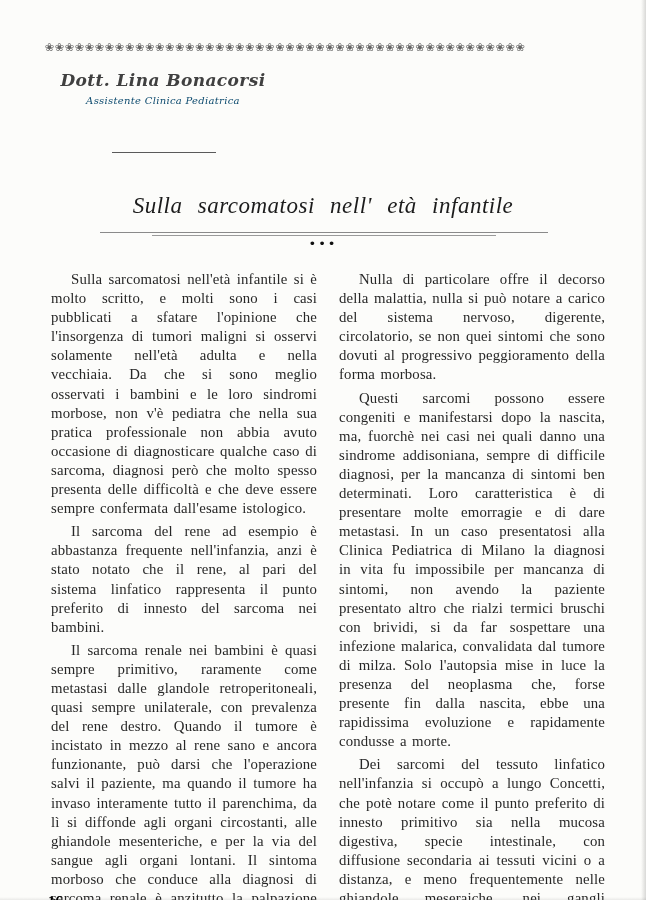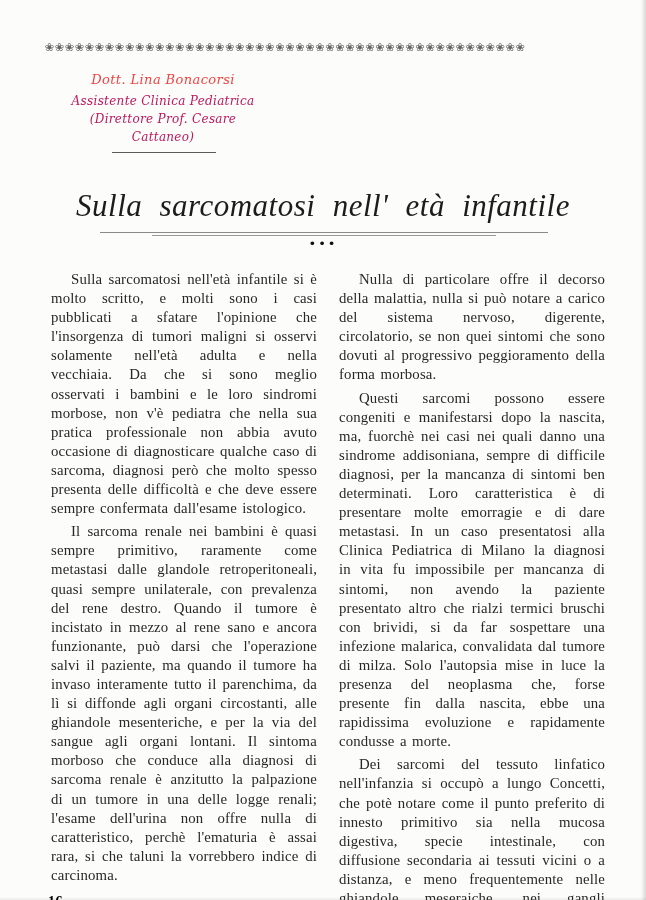--- a/index.html
+++ b/index.html
@@ -26,35 +26,35 @@
     letter-spacing:0.8px;white-space:nowrap;overflow:hidden;
     opacity:0.85;
   }
   .author-block{
     position:absolute;left:58px;top:68px;width:210px;
     text-align:center;
     font-family:"DejaVu Serif", serif;
     font-style:italic;
   }
   .author-name{
-    font-size:13px;line-height:24px;font-weight:normal;letter-spacing:0.4px;
-    color:#ef4444;
+    font-size:17px;line-height:24px;font-weight:bold;letter-spacing:0.4px;
+    color:#404040;
   }
   .author-line{
-    font-size:12px;line-height:18px;color:#be185d;letter-spacing:0.3px;
+    font-size:10px;line-height:18px;color:#0c4a6e;letter-spacing:0.3px;
   }
   .author-rule{
     position:absolute;left:112px;top:152px;width:104px;height:1px;background:#5a5a5a;
   }
   .article-title{
     position:absolute;left:0;top:188px;width:646px;
     text-align:center;
     font-family:"Liberation Serif", serif;
     font-style:italic;
-    font-size:31px;line-height:36px;
+    font-size:23px;line-height:36px;
     letter-spacing:0.5px;word-spacing:9px;
     color:#1c1c1c;
   }
   .title-rule-1{position:absolute;left:100px;top:232px;width:448px;height:1px;background:#8a8a8a;}
   .title-rule-2{position:absolute;left:152px;top:235px;width:344px;height:1px;background:#9a9a9a;}
   .title-dots{
     position:absolute;left:0;top:237px;width:646px;text-align:center;
     font-size:13px;line-height:13px;letter-spacing:2px;color:#111;
     font-family:"DejaVu Sans", sans-serif;
   }
@@ -76,32 +76,32 @@
   }
 </style>
 </head>
 <body>
 
 <div class="ornament-border">❀❀❀❀❀❀❀❀❀❀❀❀❀❀❀❀❀❀❀❀❀❀❀❀❀❀❀❀❀❀❀❀❀❀❀❀❀❀❀❀❀❀❀❀❀❀❀❀</div>
 
 <div class="author-block">
   <div class="author-name">Dott. Lina Bonacorsi</div>
   <div class="author-line">Assistente Clinica Pediatrica</div>
-  <div class="author-line">(Direttore Prof. Cesare Cattaneo)</div>
 </div>
 <div class="author-rule"></div>
 
 <div class="article-title">Sulla sarcomatosi nell' età infantile</div>
 <div class="title-rule-1"></div>
 <div class="title-rule-2"></div>
 <div class="title-dots">•••</div>
 
 <div class="columns">
   <div class="col">
     <p>Sulla sarcomatosi nell'età infantile si è molto scritto, e molti sono i casi pubblicati a sfatare l'opinione che l'insorgenza di tumori maligni si osservi solamente nell'età adulta e nella vecchiaia. Da che si sono meglio osservati i bambini e le loro sindromi morbose, non v'è pediatra che nella sua pratica professionale non abbia avuto occasione di diagnosticare qualche caso di sarcoma, diagnosi però che molto spesso presenta delle difficoltà e che deve essere sempre confermata dall'esame istologico.</p>
+    <p>Il sarcoma del rene ad esempio è abbastanza frequente nell'infanzia, anzi è stato notato che il rene, al pari del sistema linfatico rappresenta il punto preferito di innesto del sarcoma nei bambini.</p>
     <p>Il sarcoma renale nei bambini è quasi sempre primitivo, raramente come metastasi dalle glandole retroperitoneali, quasi sempre unilaterale, con prevalenza del rene destro. Quando il tumore è incistato in mezzo al rene sano e ancora funzionante, può darsi che l'operazione salvi il paziente, ma quando il tumore ha invaso interamente tutto il parenchima, da lì si diffonde agli organi circostanti, alle ghiandole mesenteriche, e per la via del sangue agli organi lontani. Il sintoma morboso che conduce alla diagnosi di sarcoma renale è anzitutto la palpazione di un tumore in una delle logge renali; l'esame dell'urina non offre nulla di caratteristico, perchè l'ematuria è assai rara, si che taluni la vorrebbero indice di carcinoma.</p>
   </div>
   <div class="col">
     <p>Nulla di particolare offre il decorso della malattia, nulla si può notare a carico del sistema nervoso, digerente, circolatorio, se non quei sintomi che sono dovuti al progressivo peggioramento della forma morbosa.</p>
     <p>Questi sarcomi possono essere congeniti e manifestarsi dopo la nascita, ma, fuorchè nei casi nei quali danno una sindrome addisoniana, sempre di difficile diagnosi, per la mancanza di sintomi ben determinati. Loro caratteristica è di presentare molte emorragie e di dare metastasi. In un caso presentatosi alla Clinica Pediatrica di Milano la diagnosi in vita fu impossibile per mancanza di sintomi, non avendo la paziente presentato altro che rialzi termici bruschi con brividi, si da far sospettare una infezione malarica, convalidata dal tumore di milza. Solo l'autopsia mise in luce la presenza del neoplasma che, forse presente fin dalla nascita, ebbe una rapidissima evoluzione e rapidamente condusse a morte.</p>
     <p>Dei sarcomi del tessuto linfatico nell'infanzia si occupò a lungo Concetti, che potè notare come il punto preferito di innesto primitivo sia nella mucosa digestiva, specie intestinale, con diffusione secondaria ai tessuti vicini o a distanza, e meno frequentemente nelle ghiandole meseraiche, nei gangli retroperitoneali, o del collo, dell'ascella, del mediastino, I sintomi del sarcoma del tes-</p>
   </div>
 </div>
 
 <div class="page-number">16</div>

